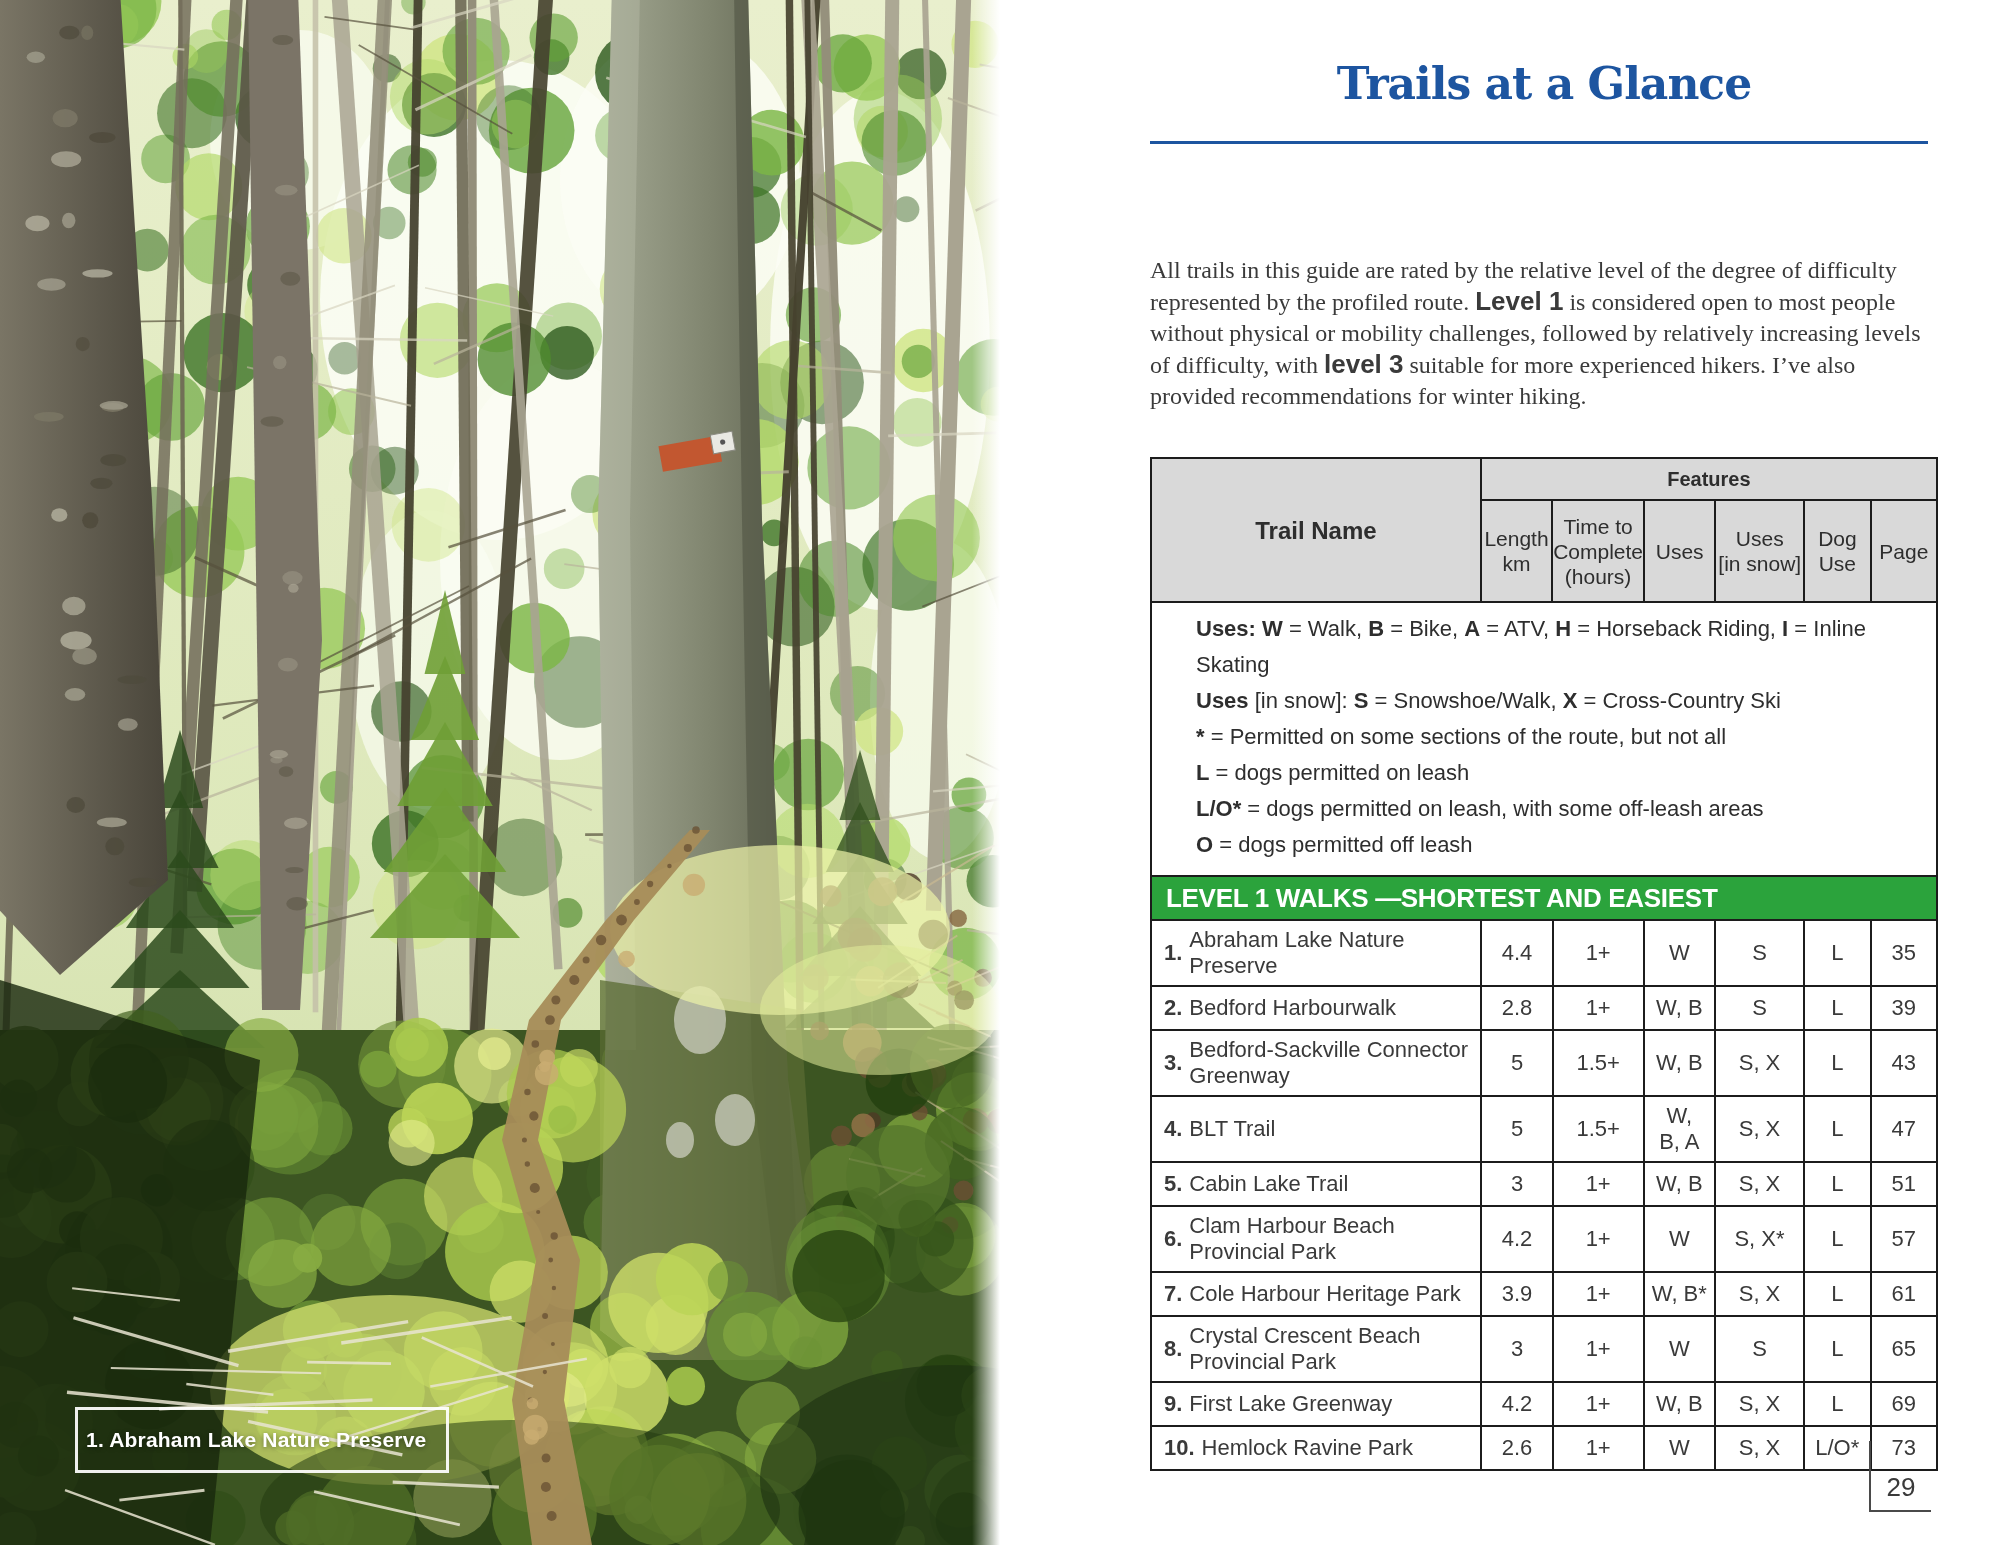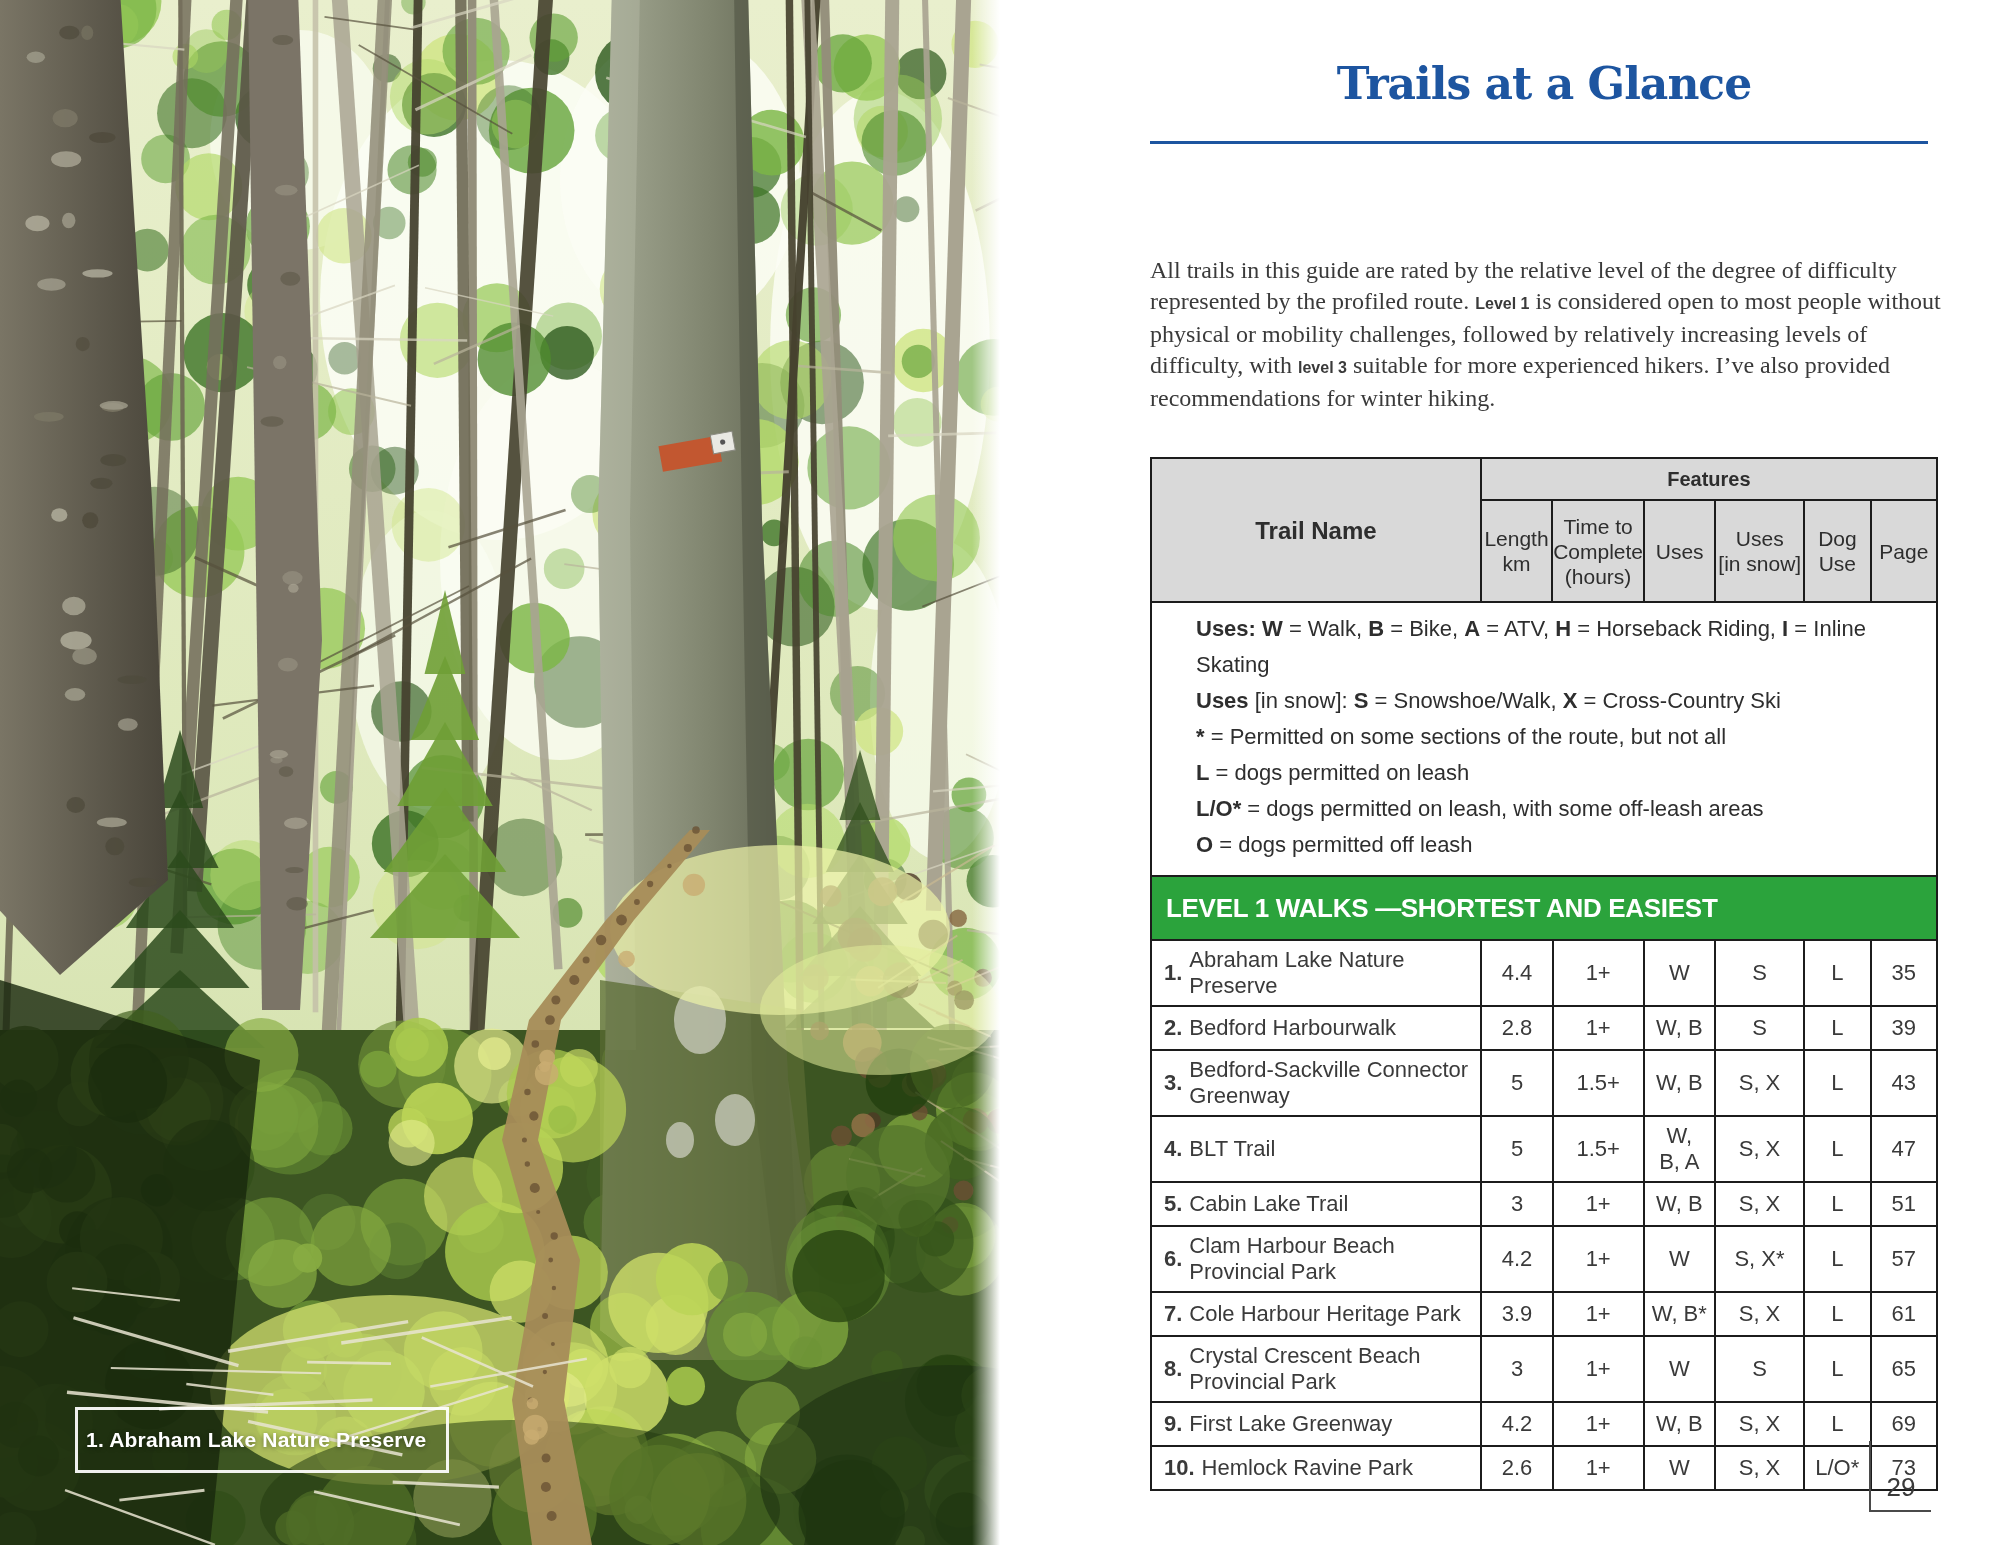--- a/index.html
+++ b/index.html
@@ -19,38 +19,38 @@
   
   .content { position:absolute; left:1000px; top:0; width:1000px; height:1545px; }
   h1.title { position:absolute; left:150px; top:58px; width:788px; text-align:center;
              font-family:"DejaVu Serif", serif; font-weight:bold; font-size:44px;
              letter-spacing:-1px; color:var(--accent,#1d55a0); }
   .rule { position:absolute; left:150px; top:141px; width:778px; height:3px;
           background:var(--accent,#1d55a0); }
   .intro { position:absolute; left:150px; top:255px; width:795px;
            font-family:"Liberation Serif", serif; font-size:24px; line-height:31px;
            color:#3a3a3a; }
-  .intro .b { font-weight:bold; font-family:"Liberation Sans", sans-serif; font-size:16px; }
+  .intro .b { font-weight:bold; font-family:"Liberation Sans", sans-serif; font-size:26px; }
 
   
   .tbl { position:absolute; left:150px; top:457px; width:788px;
          border:2px solid #1c1c1c; background:#1c1c1c;
          display:flex; flex-direction:column; gap:2px; }
   .thead { display:grid; grid-template-columns:336fr 71fr 91fr 71fr 89fr 66fr 66fr;
            grid-template-rows:40px 100px; gap:2px; }
   .cell { background:#d9d9d9; display:flex; align-items:center; justify-content:center;
           text-align:center; font-size:21px; line-height:25px; color:#2e2e2e;
           white-space:pre-line; }
   .cname { grid-row:1/3; grid-column:1; font-weight:bold; font-size:24px; }
   .cfeat { grid-column:2/8; grid-row:1; font-weight:bold; font-size:20px; }
   .legend { background:#ffffff; padding:8px 16px 12px 44px; }
   .legend div { font-size:22px; line-height:36px; color:#2e2e2e; }
   .legend .b { font-weight:bold; }
   .band { background:var(--green,#2ba33c); color:#fff; font-weight:bold; font-size:26px;
-          letter-spacing:-.3px; height:62px; display:flex; align-items:center;
+          letter-spacing:-.3px; height:42px; display:flex; align-items:center;
           padding-left:14px; }
   #rows { display:flex; flex-direction:column; gap:2px; }
   .trow { display:grid; grid-template-columns:336fr 71fr 91fr 71fr 89fr 66fr 66fr; gap:2px; }
   .trow > div { background:#fff; min-height:42px; padding:6px 2px;
                 display:flex; align-items:center; justify-content:center; text-align:center;
                 font-size:22px; line-height:26px; color:#3a3a3a; white-space:pre-line; }
   .trow .name { justify-content:flex-start; text-align:left; padding-left:12px; }
   .trow .name .b { font-weight:bold; margin-right:7px; }
 
   

